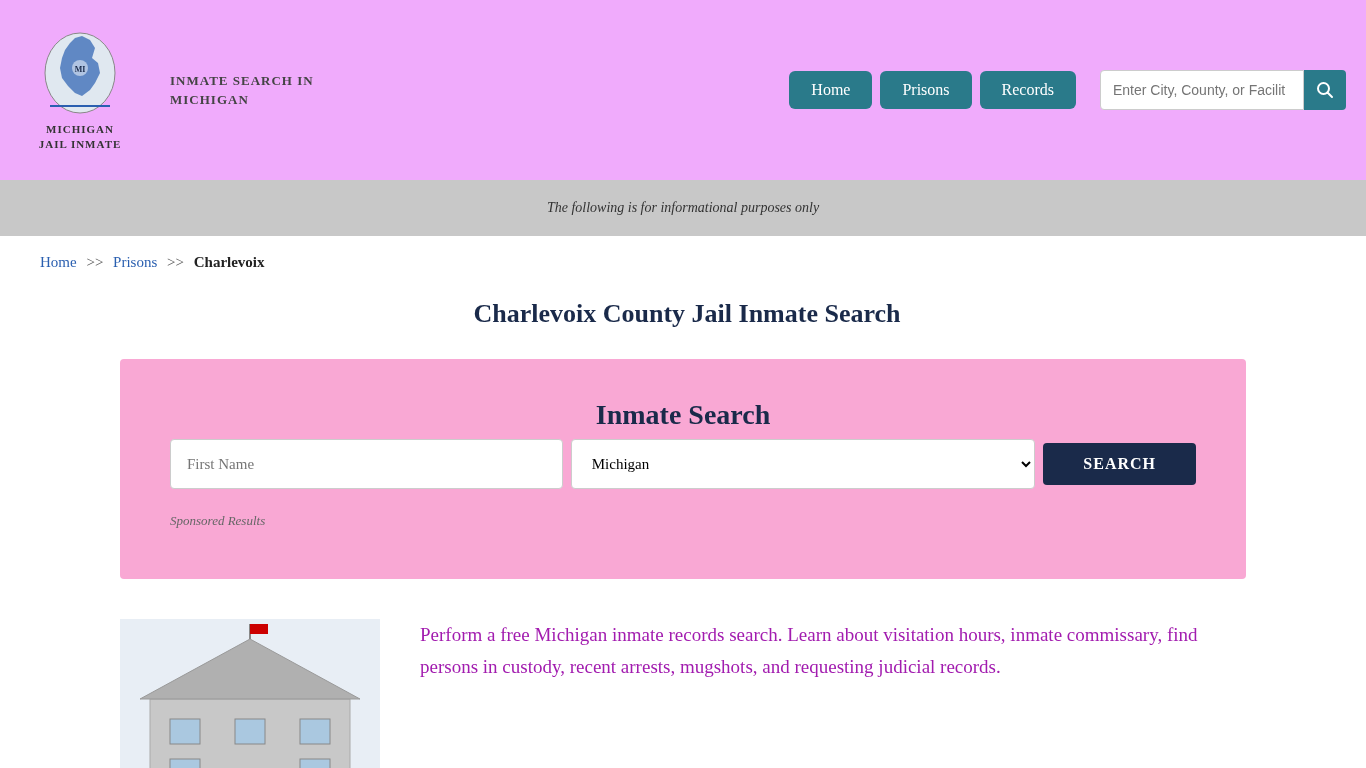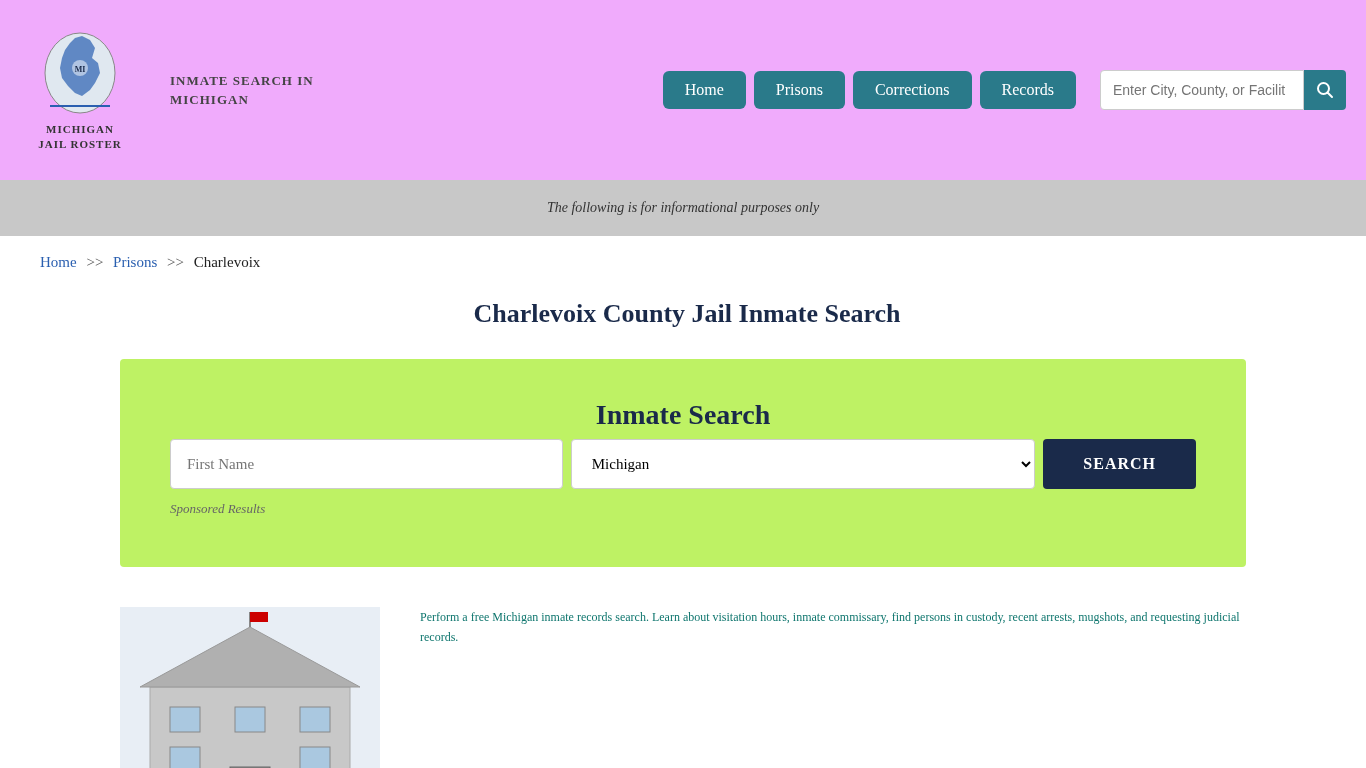--- a/index.html
+++ b/index.html
@@ -101,36 +101,36 @@
     .breadcrumb {
       padding: 18px 40px;
       font-size: 15px;
       color: #555;
     }
     .breadcrumb a {
       color: #2a5fb0;
       text-decoration: none;
     }
     .breadcrumb .separator { margin: 0 6px; color: #555; }
-    .breadcrumb .current { font-weight: normal; color: #222; }
+    .breadcrumb .current { font-weight: bold; color: #222; }
 
     
     .page-title {
       text-align: center;
       font-size: 26px;
       font-weight: bold;
       color: #1a2a4a;
       margin: 10px 0 30px;
       font-family: Georgia, serif;
       padding-left: 8px;
     }
 
     
     .search-card {
-      background: #bef264;
+      background: #f9a8d4;
       margin: 0 120px;
       border-radius: 4px;
       padding: 40px 50px 50px;
     }
     .search-card-title {
       text-align: center;
       font-size: 28px;
       font-weight: bold;
       color: #1a2a4a;
       margin-bottom: 8px;
@@ -171,46 +171,46 @@
       cursor: pointer;
     }
     .search-submit {
       background: #1a2a4a;
       color: #fff;
       border: none;
       border-radius: 4px;
       padding: 0 40px;
       font-size: 16px;
       font-weight: bold;
-      height: 50px;
+      height: 42px;
       cursor: pointer;
       letter-spacing: 1px;
       font-family: Georgia, serif;
     }
     .sponsored {
-      margin-top: 12px;
+      margin-top: 24px;
       font-size: 13px;
       color: #666;
       font-style: italic;
     }
 
     
     .bottom-section {
       display: flex;
       align-items: flex-start;
       gap: 40px;
       padding: 40px 120px;
     }
     .building-img {
       min-width: 260px;
       width: 260px;
     }
     .bottom-text {
-      font-size: 12px;
-      color: #0f766e;
+      font-size: 19px;
+      color: #a21caf;
       line-height: 1.7;
     }
   </style>
 </head>
 <body>
 
 <header class="header">
   <div class="logo-area">
 
     <div class="logo-svg-wrap">
@@ -221,33 +221,32 @@
         <path d="M30,15 L35,10 L42,8 L50,12 L55,20 L52,30 L58,35 L60,45 L55,55 L50,62 L42,68 L35,65 L28,58 L22,50 L20,40 L22,30 L25,22 Z" fill="#2a5fb0" opacity="0.7"></path>
 
         <circle cx="40" cy="40" r="8" fill="#fff" opacity="0.5"></circle>
         <text x="40" y="44" text-anchor="middle" font-size="8" fill="#1a2a4a" font-weight="bold">MI</text>
 
         <line x1="10" y1="78" x2="70" y2="78" stroke="#2a5fb0" stroke-width="2"></line>
       </svg>
     </div>
     <div class="logo-text">
       <span>MICHIGAN</span><br>
-      <span>JAIL ROSTER</span>
+      <span>JAIL INMATE</span>
     </div>
   </div>
 
   <div class="site-title">
     <span style="white-space:pre-line;">INMATE SEARCH IN
 MICHIGAN</span>
   </div>
 
   <nav class="nav-area">
     <button class="nav-btn">Home</button>
     <button class="nav-btn">Prisons</button>
-    <button class="nav-btn">Corrections</button>
     <button class="nav-btn">Records</button>
     <div class="search-bar">
       <input class="search-input" type="text" placeholder="Enter City, County, or Facilit" style="">
       <button class="search-btn">
         <svg width="18" height="18" viewBox="0 0 18 18" fill="none">
           <circle cx="7.5" cy="7.5" r="5.5" stroke="white" stroke-width="2"></circle>
           <line x1="11.5" y1="11.5" x2="16" y2="16" stroke="white" stroke-width="2" stroke-linecap="round"></line>
         </svg>
       </button>
     </div>

